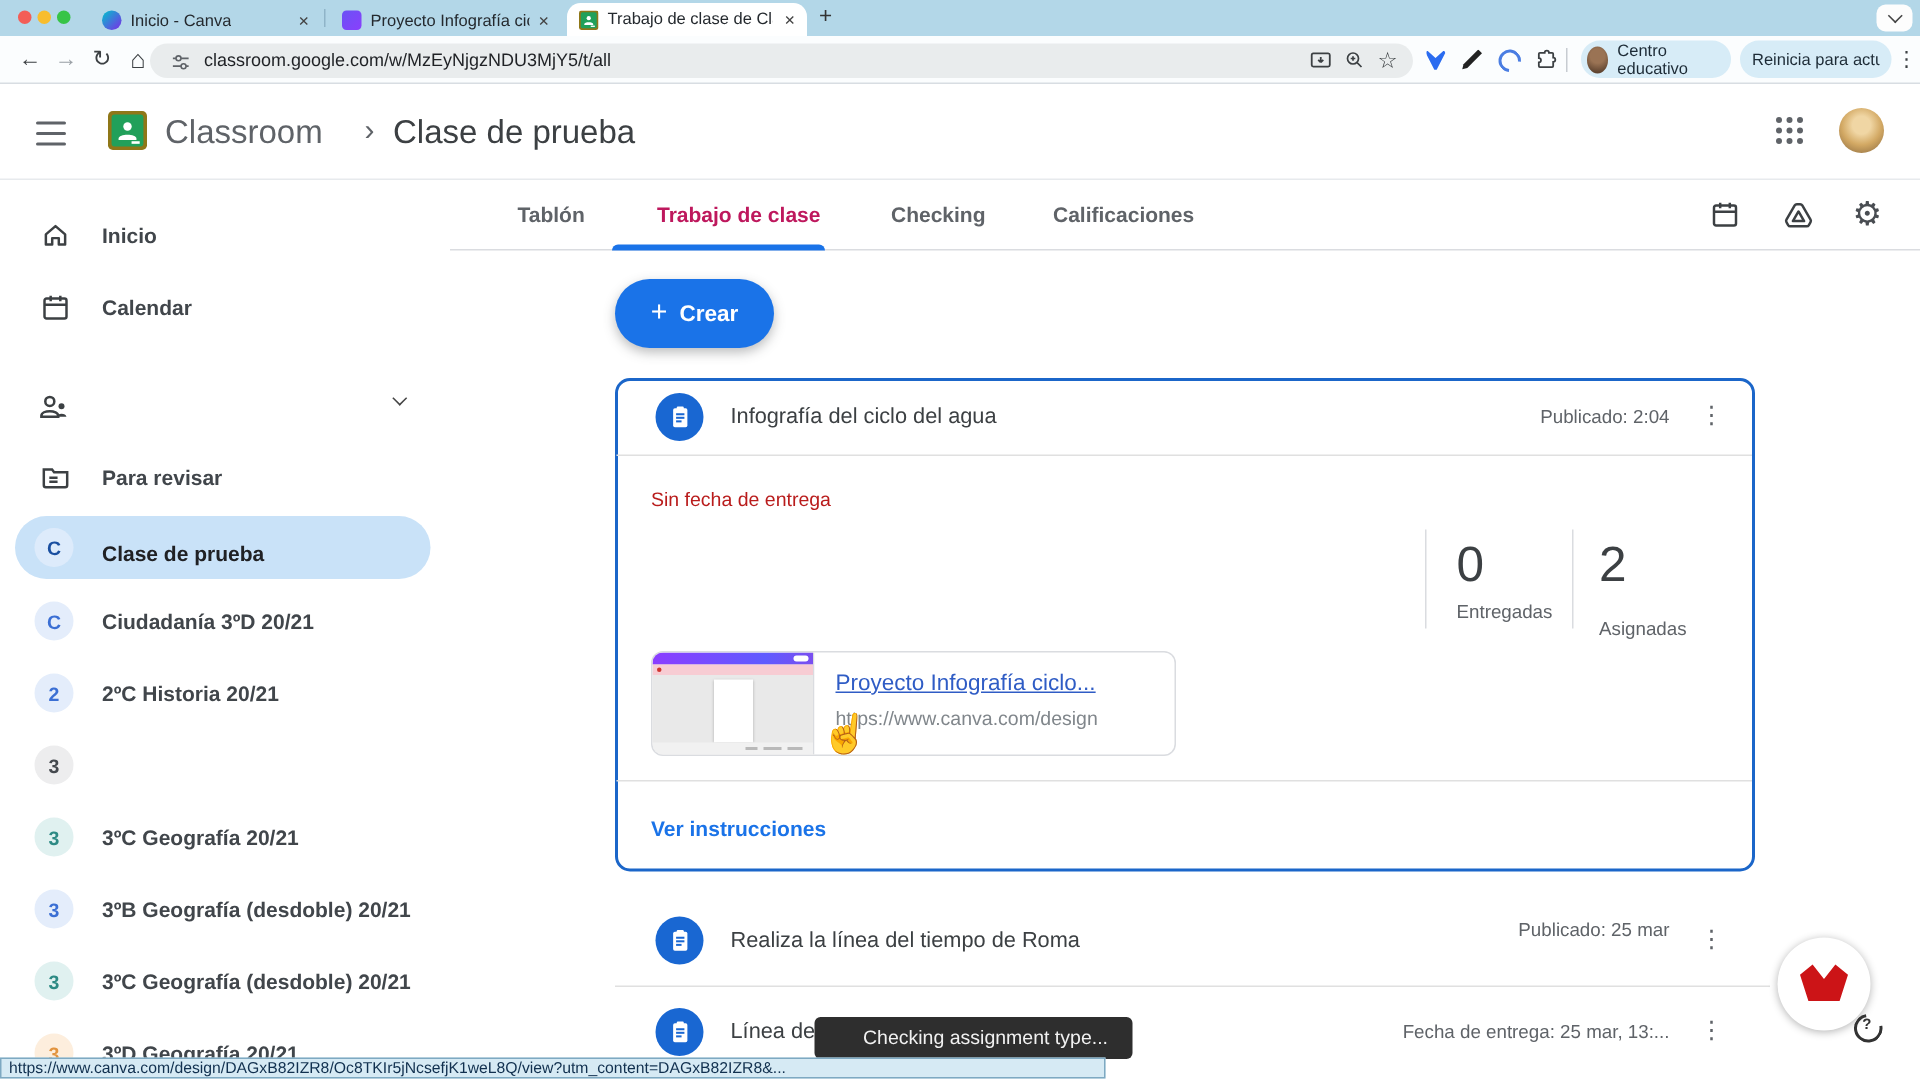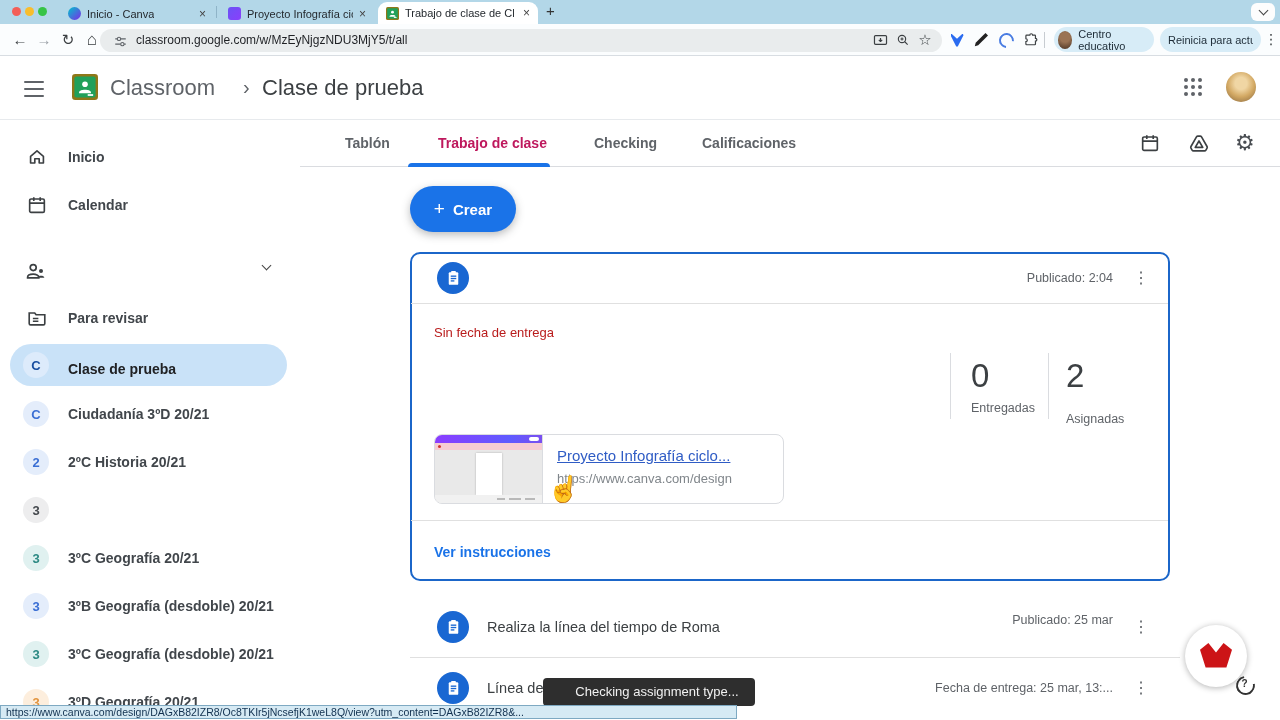--- a/index.html
+++ b/index.html
@@ -303,20 +303,21 @@
   <div class="abs card"></div>
   <span class="abs acirc" style="left:437px;top:262px">
     <svg viewBox="0 0 24 24" width="19" height="19">
         <rect x="6" y="4" width="12" height="16" rx="1.5" fill="#fff"></rect>
         <rect x="9" y="2.6" width="6" height="3" rx="1" fill="#fff"></rect>
         <rect x="8.5" y="8.2" width="7" height="1.7" fill="#1967d2"></rect>
         <rect x="8.5" y="11.2" width="7" height="1.7" fill="#1967d2"></rect>
         <rect x="8.5" y="14.2" width="4.6" height="1.7" fill="#1967d2"></rect>
       </svg>
   </span>
+  <span class="abs rowtitle" style="left:487px;top:262px">Infografía del ciclo del agua</span>
   <span class="abs rowmeta" style="left:900px;top:262px;width:213px">Publicado: 2:04</span>
   <span class="abs kebab" style="left:1133px;top:262px;width:16px">⋮</span>
   <span class="abs divline" style="left:411px;top:303px;width:757px"></span>
 
   <span class="abs" style="left:434px;top:325px;font-size:13px;color:#b91c1c">Sin fecha de entrega</span>
 
   <span class="abs statdiv" style="left:950px"></span>
   <span class="abs statnum" style="left:971px;top:357px">0</span>
   <span class="abs statlab" style="left:971px;top:401px">Entregadas</span>
   <span class="abs statdiv" style="left:1048px"></span>

